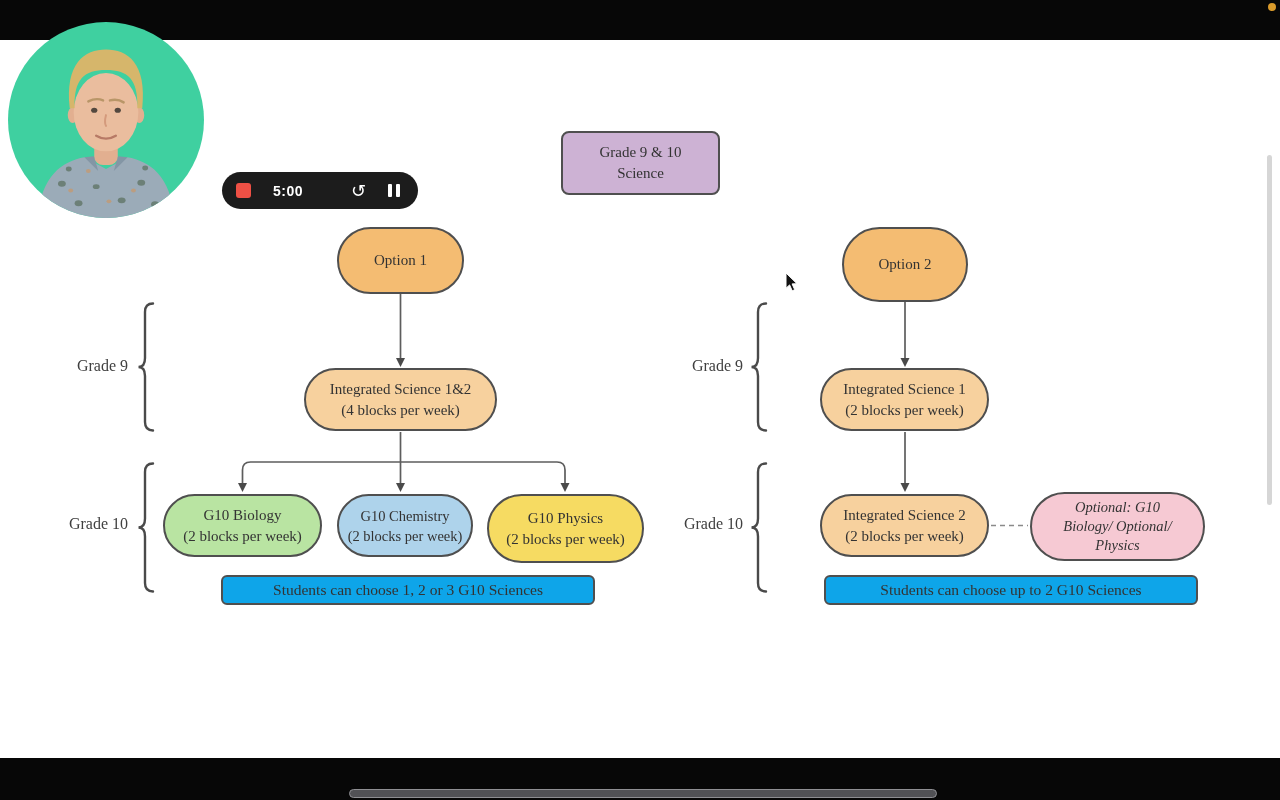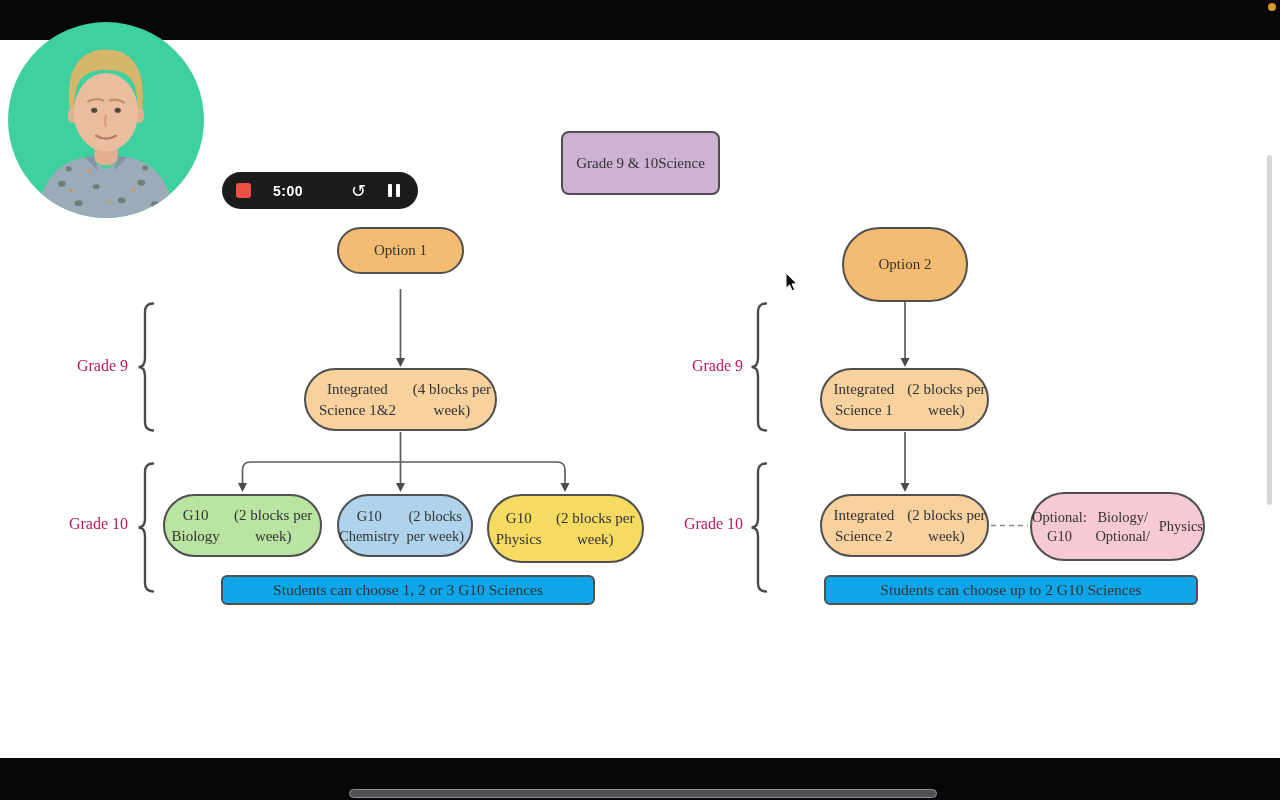--- a/index.html
+++ b/index.html
@@ -22,43 +22,43 @@
   #timer{font-size:14px;font-weight:bold;letter-spacing:.5px;}
   .tb-div{width:1px;height:22px;background:#4b4b4b;margin:0 2px;}
   .tb-btn{background:none;border:none;padding:0;margin:0;width:24px;height:24px;display:flex;
           align-items:center;justify-content:center;cursor:pointer;color:#fff;}
   #restart-glyph{font-family:"DejaVu Sans",sans-serif;font-size:18px;line-height:1;color:#fff;}
   .pause-bars{display:flex;gap:4px;}
   .pause-bars i{display:block;width:4px;height:13px;background:#fff;border-radius:1px;}
 
   
   svg.connectors{left:0;top:0;width:1280px;height:800px;z-index:1;pointer-events:none;position:absolute;}
-  .node{position:absolute;border:2px solid #4f4f4f;display:flex;flex-direction:row;align-items:center;
+  .node{position:absolute;border:2px solid #4f4f4f;display:flex;flex-direction:column;align-items:center;
         justify-content:center;font-family:"Liberation Serif",serif;color:#333;text-align:center;
         line-height:1.38;font-size:15px;box-sizing:border-box;z-index:2;}
   .pill{border-radius:40px;}
   .rect{border-radius:8px;}
   .caption{position:absolute;border:2px solid #4f4f4f;border-radius:6px;background:#0ea5e9;display:flex;
         align-items:center;justify-content:center;font-family:"Liberation Serif",serif;font-size:15.5px;
         color:#333;box-sizing:border-box;z-index:2;}
   #node-root{left:561px;top:131px;width:159px;height:64px;}
-  #node-option1{left:337px;top:227px;width:127px;height:47px;}
+  #node-option1{left:337px;top:227px;width:127px;height:67px;}
   #node-option2{left:842px;top:227px;width:126px;height:75px;}
   #node-is12{left:304px;top:368px;width:193px;height:63px;}
   #node-is1{left:820px;top:368px;width:169px;height:63px;}
   #node-is2{left:820px;top:494px;width:169px;height:63px;}
   #node-bio{left:163px;top:494px;width:159px;height:63px;}
   #node-chem{left:337px;top:494px;width:136px;height:63px;font-size:14.5px;}
   #node-phys{left:487px;top:494px;width:157px;height:69px;}
   #node-opt{left:1030px;top:492px;width:175px;height:69px;font-size:14.5px;line-height:1.3;}
   #caption-left{left:221px;top:575px;width:374px;height:30px;}
   #caption-right{left:824px;top:575px;width:374px;height:30px;}
 
   .grade-label{position:absolute;width:98px;text-align:right;font-family:"Liberation Serif",serif;
-       font-size:16px;color:#be185d;z-index:2;}
+       font-size:16px;color:#404040;z-index:2;}
   #g9-left{left:30px;top:357px;}  #g10-left{left:30px;top:515px;}
   #g9-right{left:645px;top:357px;} #g10-right{left:645px;top:515px;}
   .brace{position:absolute;z-index:2;}
   #brace-g9-left{left:138px;top:302px;}  #brace-g10-left{left:138px;top:462px;}
   #brace-g9-right{left:751px;top:302px;} #brace-g10-right{left:751px;top:462px;}
 
   
   #vscroll{left:1267px;top:155px;width:5px;height:350px;background:#d6d6d6;border-radius:3px;z-index:5;}
   #hscroll{left:349px;top:789px;width:588px;height:9px;background:#515155;border:1px solid #8e8e92;
            border-radius:5px;z-index:5;}
@@ -122,21 +122,21 @@
 </div>
 <div class="node pill" id="node-chem" style="background: rgb(174, 211, 235); text-align: center;">
   <div>G10 Chemistry</div>
   <div>(2 blocks per week)</div>
 </div>
 <div class="node pill" id="node-phys" style="background: rgb(246, 219, 98);">
   <div>G10 Physics</div>
   <div>(2 blocks per week)</div>
 </div>
 
-<div class="node pill" id="node-opt" style="background: rgb(246, 201, 211);">
+<div class="node pill" id="node-opt" style="background: rgb(246, 201, 211); font-style: italic;">
   <div>Optional: G10</div>
   <div>Biology/ Optional/</div>
   <div>Physics</div>
 </div>
 
 <div class="caption" id="caption-left">Students can choose 1, 2 or 3 G10 Sciences</div>
 <div class="caption" id="caption-right">Students can choose up to 2 G10 Sciences</div>
 
 <div class="grade-label" id="g9-left">Grade 9</div>
 <div class="grade-label" id="g10-left">Grade 10</div>

